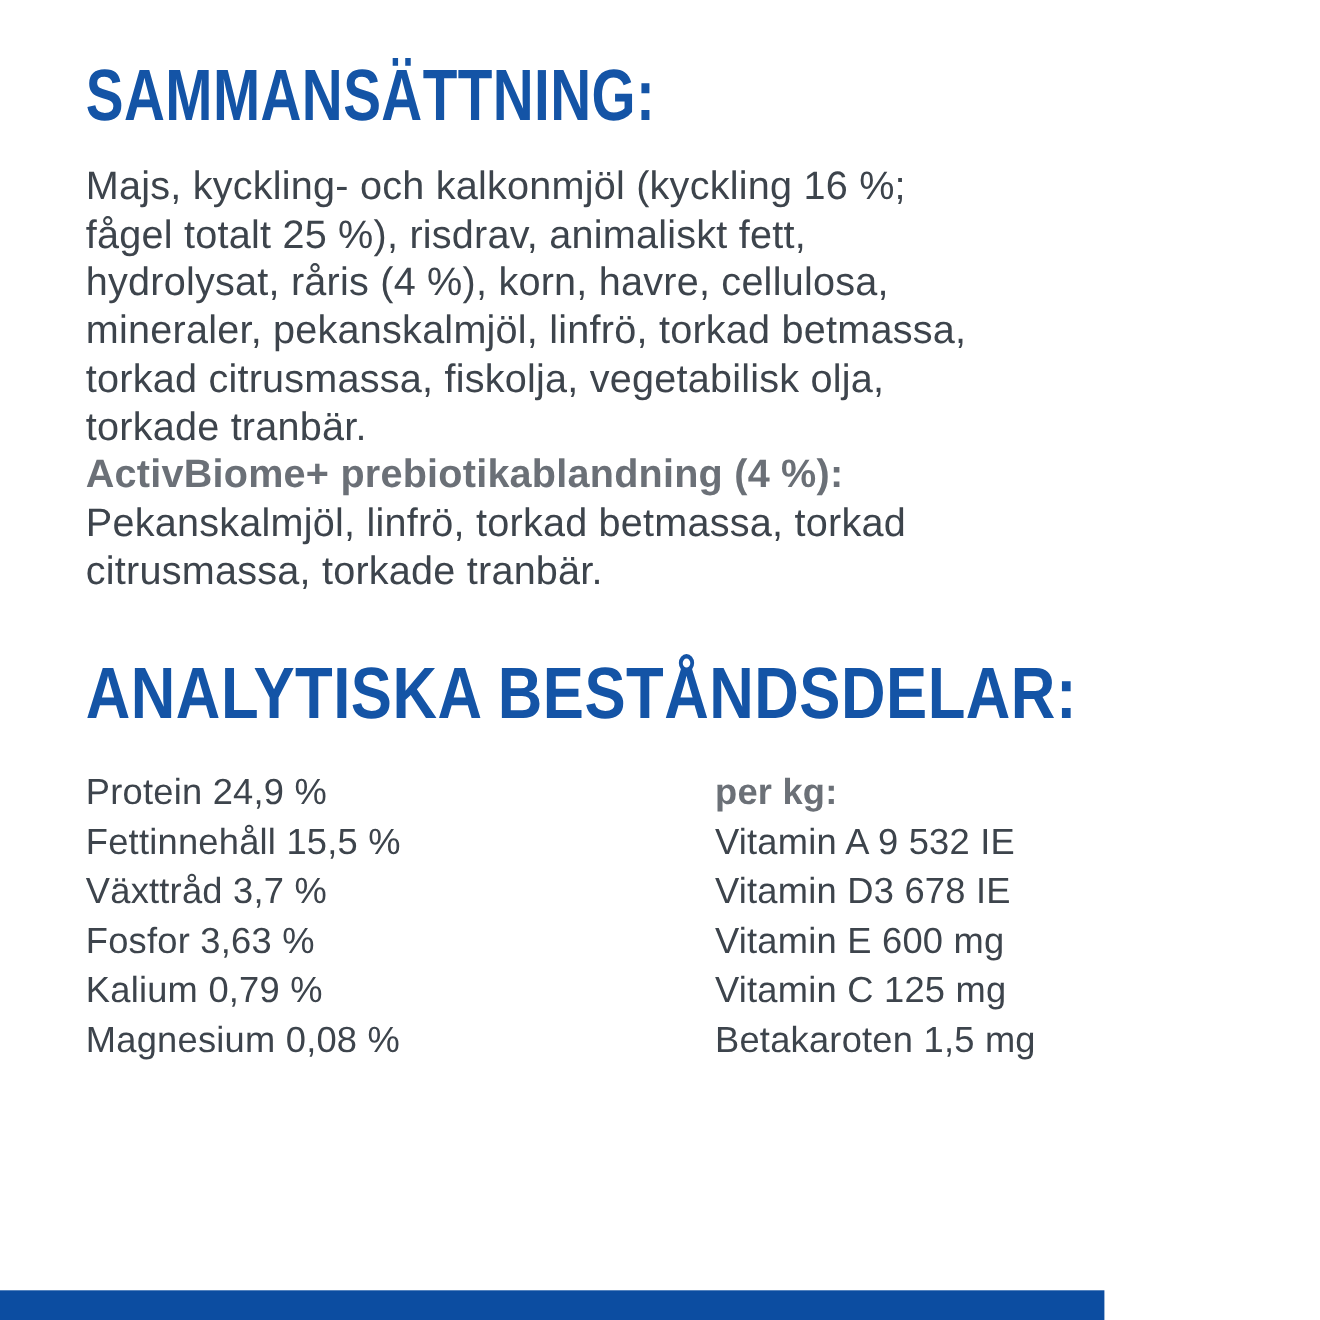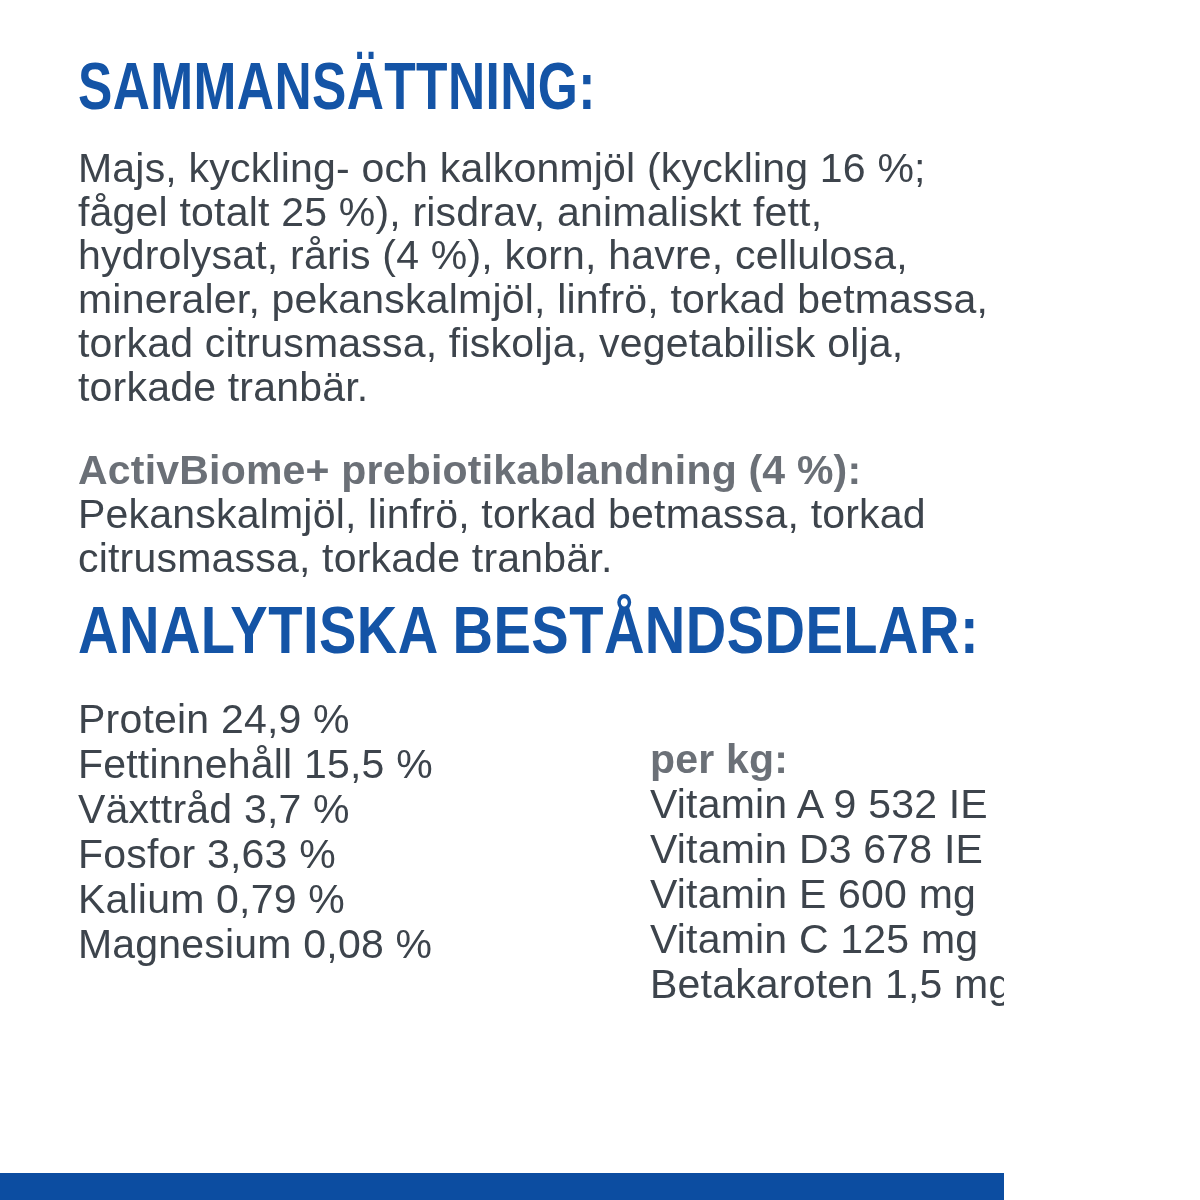--- a/index.html
+++ b/index.html
@@ -24,36 +24,35 @@
     letter-spacing: 0.5px;
   }
   .heading-1 { top: 53px; transform: scaleX(0.78); }
   .heading-2 { top: 597px; transform: scaleX(0.85); }
   .composition-body {
     position: absolute;
     left: 78px;
     top: 147px;
     width: 1080px;
     color: var(--body-text, #3d444c);
-    font-size: 41px;
+    font-size: 36px;
     font-weight: 400;
     line-height: 43.7px;
     letter-spacing: 0.2px;
     white-space: nowrap;
   }
   .subhead {
     font-weight: 700;
     color: var(--subhead-gray, #6b7077);
-    margin-top: 40px;
   }
   .analysis-col {
     position: absolute;
     top: 697px;
     color: var(--body-text, #3d444c);
-    font-size: 41px;
+    font-size: 33px;
     font-weight: 400;
     line-height: 45px;
     letter-spacing: 0.2px;
     white-space: nowrap;
   }
   .analysis-left { left: 78px; }
   .analysis-right { left: 650px; }
   .bottom-bar {
     position: absolute;
     left: 0;

